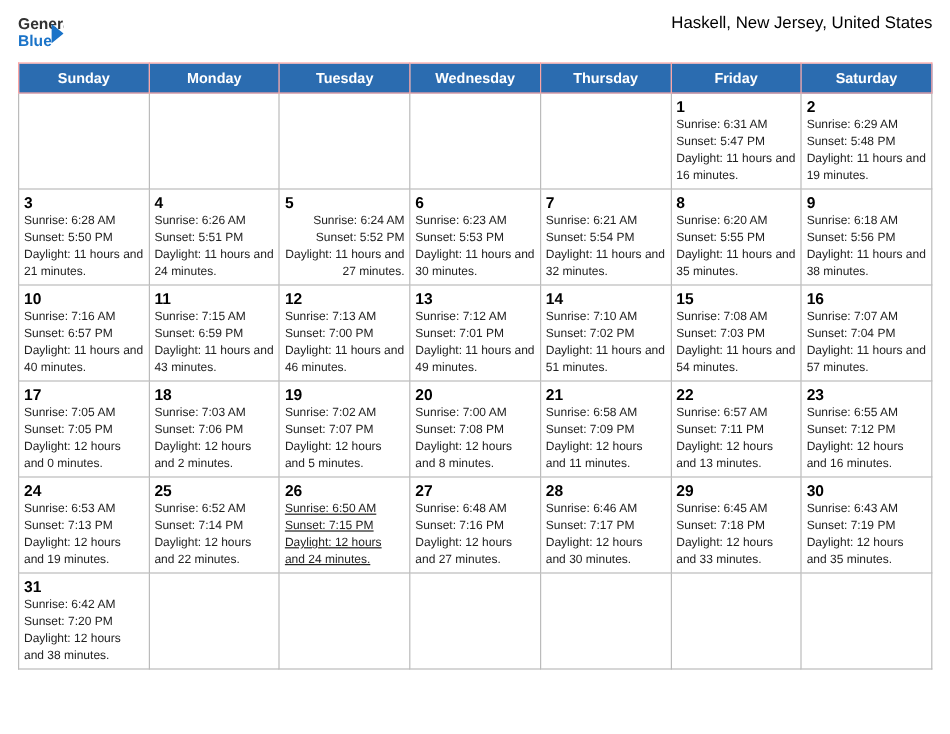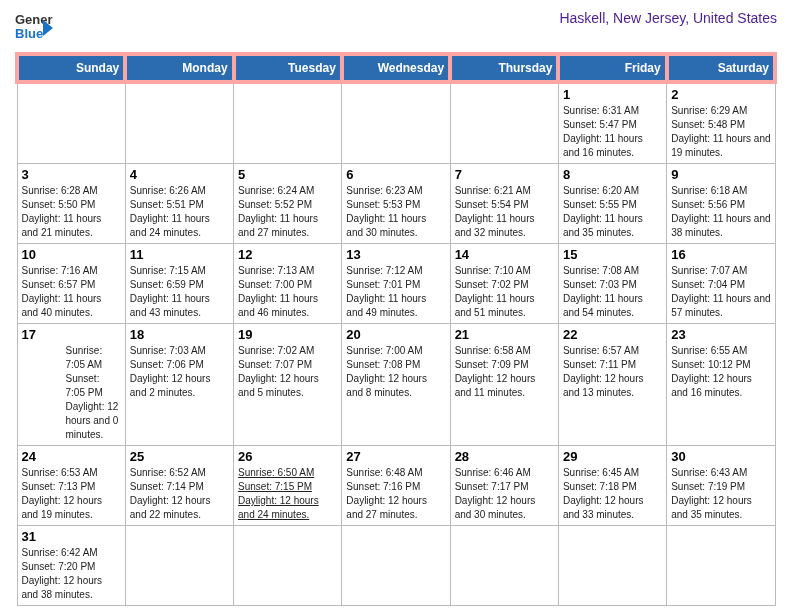--- a/index.html
+++ b/index.html
@@ -29,35 +29,35 @@
       text-align: right;
     }
     .month-title {
       font-size: 36px;
       font-weight: bold;
       color: #222;
       line-height: 1.1;
     }
     .location {
       font-size: 14px;
-      color: #4c1d95;
+      color: #000000;
     }
     table {
       width: 100%;
       border-collapse: collapse;
       font-size: 11px;
     }
     thead th {
       background-color: #2b6cb0;
       color: #fff;
       padding: 5px 4px;
-      text-align: right;
+      text-align: center;
       font-size: 12px;
       font-weight: bold;
-      border: 4px solid #fca5a5;
+      border: 1px solid #fca5a5;
     }
     tbody td {
       border: 1px solid #bbb;
       vertical-align: top;
       padding: 3px 4px;
       width: calc(100% / 7);
       min-height: 72px;
       height: 80px;
     }
     .day-num {
@@ -134,21 +134,21 @@
 Daylight: 11 hours and 21 minutes.</div>
         </td>
         <td>
           <span class="day-num">4</span>
           <div class="day-info" style="white-space: pre-line;">Sunrise: 6:26 AM
 Sunset: 5:51 PM
 Daylight: 11 hours and 24 minutes.</div>
         </td>
         <td>
           <span class="day-num">5</span>
-          <div class="day-info" style="white-space: pre-line;">Sunrise: 6:24 AM
+          <div class="day-info" style="white-space: pre-line; text-align: right;">Sunrise: 6:24 AM
 Sunset: 5:52 PM
 Daylight: 11 hours and 27 minutes.</div>
         </td>
         <td>
           <span class="day-num">6</span>
           <div class="day-info" style="white-space: pre-line;">Sunrise: 6:23 AM
 Sunset: 5:53 PM
 Daylight: 11 hours and 30 minutes.</div>
         </td>
         <td>
@@ -210,21 +210,21 @@
         <td>
           <span class="day-num">16</span>
           <div class="day-info" style="white-space: pre-line;">Sunrise: 7:07 AM
 Sunset: 7:04 PM
 Daylight: 11 hours and 57 minutes.</div>
         </td>
       </tr>
       <tr>
         <td>
           <span class="day-num">17</span>
-          <div class="day-info" style="white-space: pre-line; margin-left: 44px;">Sunrise: 7:05 AM
+          <div class="day-info" style="white-space: pre-line;">Sunrise: 7:05 AM
 Sunset: 7:05 PM
 Daylight: 12 hours and 0 minutes.</div>
         </td>
         <td>
           <span class="day-num">18</span>
           <div class="day-info" style="white-space: pre-line;">Sunrise: 7:03 AM
 Sunset: 7:06 PM
 Daylight: 12 hours and 2 minutes.</div>
         </td>
         <td>
@@ -247,21 +247,21 @@
         </td>
         <td>
           <span class="day-num">22</span>
           <div class="day-info" style="white-space: pre-line;">Sunrise: 6:57 AM
 Sunset: 7:11 PM
 Daylight: 12 hours and 13 minutes.</div>
         </td>
         <td>
           <span class="day-num">23</span>
           <div class="day-info" style="white-space: pre-line;">Sunrise: 6:55 AM
-Sunset: 10:12 PM
+Sunset: 7:12 PM
 Daylight: 12 hours and 16 minutes.</div>
         </td>
       </tr>
       <tr>
         <td>
           <span class="day-num">24</span>
           <div class="day-info" style="white-space: pre-line;">Sunrise: 6:53 AM
 Sunset: 7:13 PM
 Daylight: 12 hours and 19 minutes.</div>
         </td>

